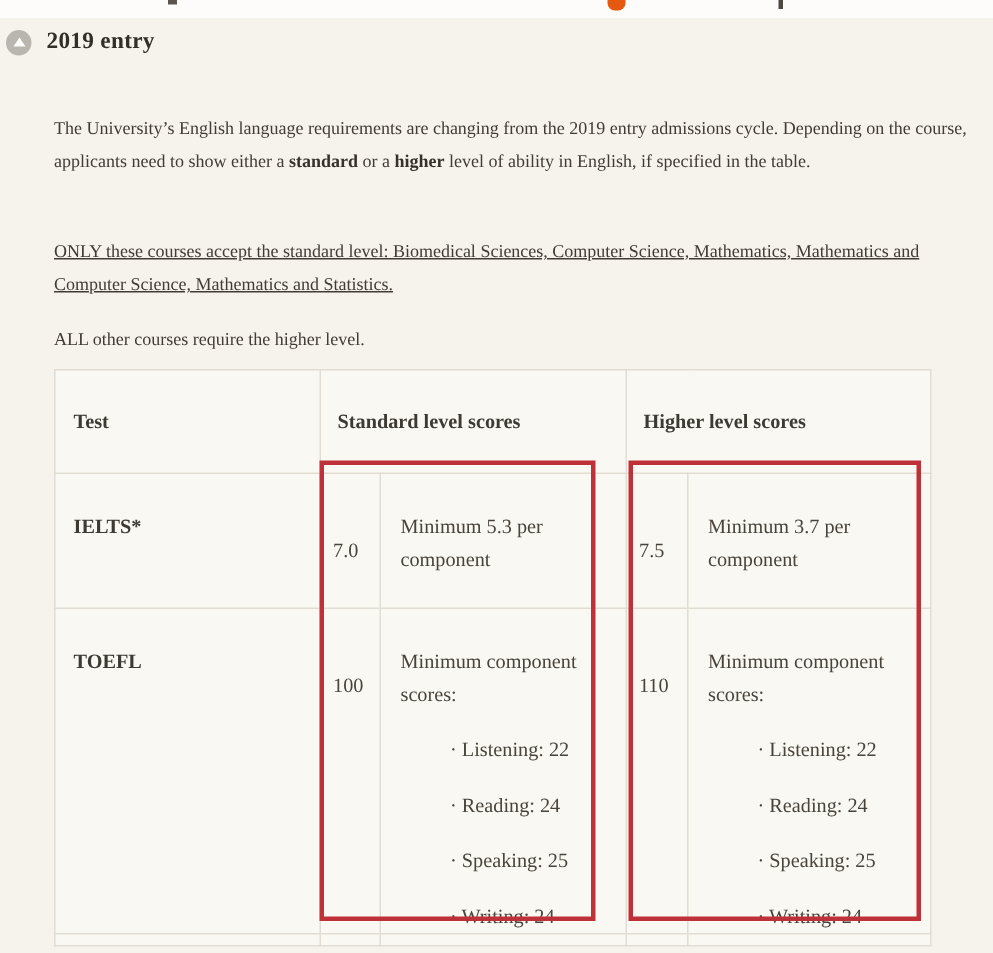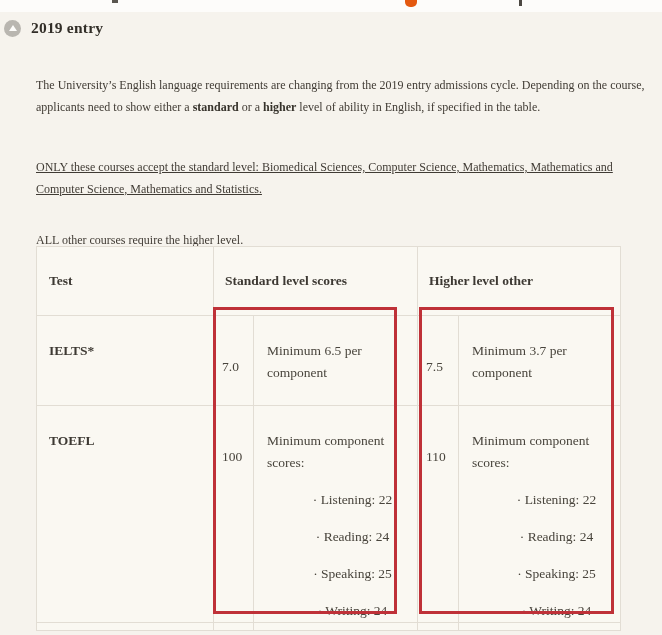--- a/index.html
+++ b/index.html
@@ -18,42 +18,42 @@
 
   
   .section-header{position:absolute;top:19px;left:4px;display:flex;align-items:center;cursor:pointer;}
   .toggle-circle{width:17px;height:17px;border-radius:50%;background:#b9b6b0;position:relative;flex:0 0 17px;}
   .toggle-circle::after{content:"";position:absolute;left:4.5px;top:5px;width:0;height:0;
     border-left:4px solid transparent;border-right:4px solid transparent;border-bottom:6px solid #fdfcfa;}
   .section-title{margin-left:10px;font-size:15.5px;font-weight:bold;color:#322e28;letter-spacing:.2px;}
 
   
   .para{position:absolute;left:36px;width:612px;font-size:12px;line-height:22px;color:#403b34;}
-  .p1{top:62px;} .p2{top:144px;text-decoration:underline;} .p3{top:217px;}
+  .p1{top:62px;} .p2{top:144px;text-decoration:underline;} .p3{top:203px;}
   .para strong{color:#36322b;}
 
   
   table.req{
     position:absolute;left:36px;top:246px;width:584px;
     border-collapse:collapse;table-layout:fixed;
     font-family:Liberation Serif, serif;
     font-size:13.5px;line-height:22px;color:#48443c;
   }
   table.req th, table.req td{border:1px solid #e2ddd4;background:#faf8f2;vertical-align:top;}
   table.req th{height:66px;vertical-align:middle;text-align:left;font-weight:bold;color:#3d3933;}
   th.h-test{padding-left:12px;}
   th.h-std, th.h-high{padding-left:11px;}
   tr.r-ielts{height:90px;margin-top:36px;}
   tr.r-toefl{height:170px;}
   td.c-test{padding:24px 10px 0 12px;font-weight:bold;color:#3d3933;}
   td.c-score{padding:40px 3px 0 8px;}
   td.c-detail{padding:24px 12px 0 13px;}
   td.c-detail p{margin:0;}
   ul.comp-list{list-style:none;margin:4px 0 0 33px;padding:0;}
-  ul.comp-list li{margin-top:15px;text-align:center;}
+  ul.comp-list li{margin-top:15px;}
   ul.comp-list li::before{content:"\00B7  ";}
   tr.partial-row{height:8px;}
   tr.partial-row td{padding:0;}
 
   
   .hl-box{position:absolute;border:3px solid #bf3138;box-sizing:border-box;pointer-events:none;}
   .hl-standard{left:213px;top:307px;width:184px;height:307px;}
   .hl-higher{left:419px;top:307px;width:195px;height:307px;}
 </style>
 </head>
@@ -81,26 +81,26 @@
     <col style="width:177px">
       <col style="width:40px">
       <col style="width:164px">
       <col style="width:41px">
       <col style="width:162px">
   </colgroup>
   <tbody>
       <tr>
     <th class="h-test">Test</th>
     <th class="h-std" colspan="2">Standard level scores</th>
-    <th class="h-high" colspan="2">Higher level other</th>
+    <th class="h-high" colspan="2">Higher level scores</th>
   </tr>
   <tr class="r-ielts">
     <td class="c-test">IELTS*</td>
     <td class="c-score">7.0</td>
-    <td class="c-detail">Minimum 6.5 per component</td>
+    <td class="c-detail">Minimum 5.3 per component</td>
     <td class="c-score">7.5</td>
     <td class="c-detail">Minimum 3.7 per component</td>
   </tr>
   <tr class="r-toefl">
     <td class="c-test">TOEFL</td>
     <td class="c-score">100</td>
     <td class="c-detail">
       <p>Minimum component scores:</p>
       <ul class="comp-list">
         <li>Listening: 22</li>

